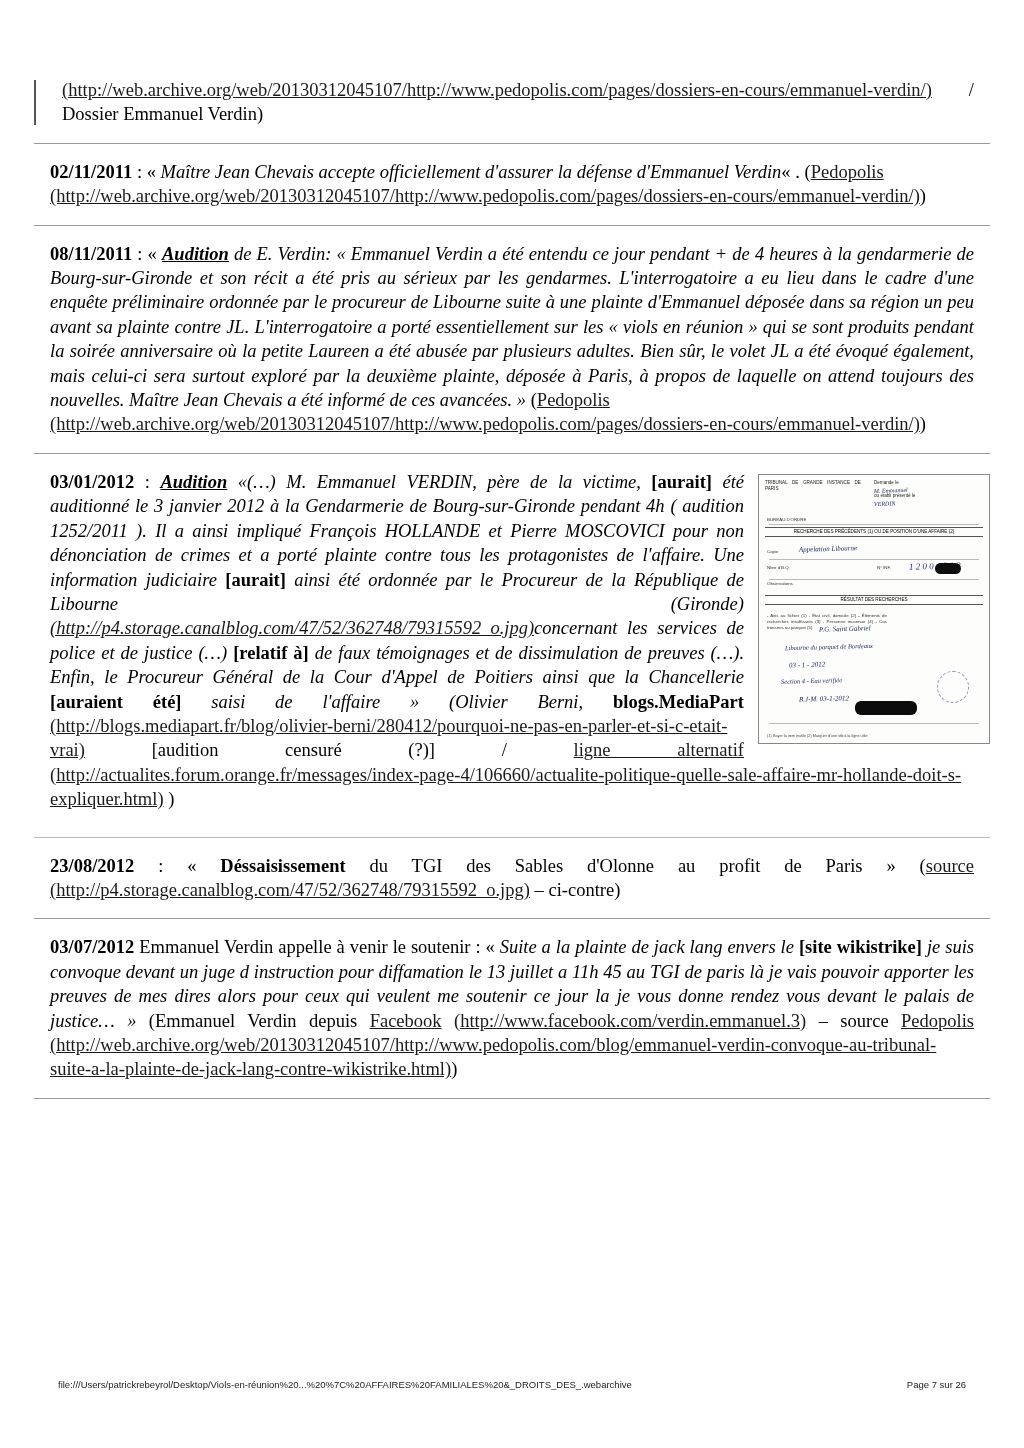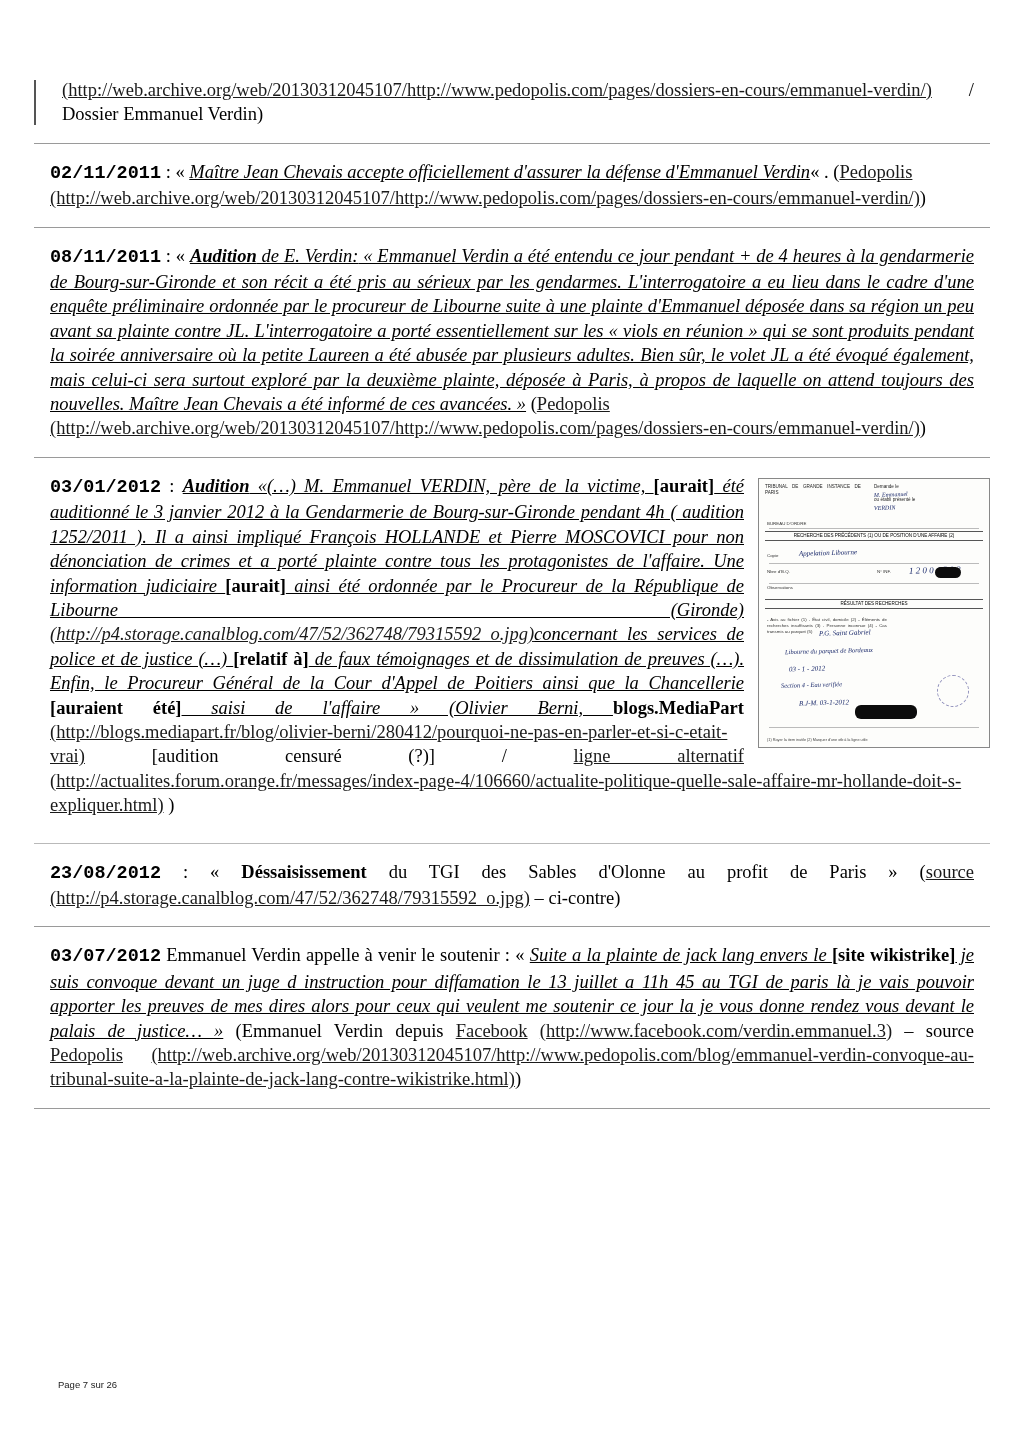--- a/index.html
+++ b/index.html
@@ -63,22 +63,22 @@
   .rule {
     border: 0;
     border-top: 1px solid #9a9a9a;
     margin: 9px 0 9px 0;
   }
   .rule.thin { border-top: 1px solid #b9b9b9; }
 
   .blk { text-align: justify; margin: 0 0 2px 0; }
   .blk p { margin: 16px; }
 
-  .date { font-weight: bold; font-family: Liberation Mono, monospace; }
-  .it { font-style: italic; text-decoration: underline; }
+  .date { font-weight: bold; font-family: Liberation Serif, serif; }
+  .it { font-style: italic; }
   .bi { font-style: italic; font-weight: bold; text-decoration: underline; }
   .b { font-weight: bold; }
   .lnk {
     color: #1a1a1a;
     text-decoration: underline;
     word-break: break-word;
   }
 
   
   .topblk {
@@ -272,16 +272,17 @@
         <span class="lnk">(http://www.facebook.com/verdin.emmanuel.3)</span><span> – </span><span>source</span> <span class="lnk">Pedopolis</span>
         <span class="lnk">(http://web.archive.org/web/20130312045107/http://www.pedopolis.com/blog/emmanuel-verdin-convoque-au-tribunal-suite-a-la-plainte-de-jack-lang-contre-wikistrike.html)</span><span>)</span>
       </p>
     </div>
 
     <hr class="rule">
 
   </div>
 
   <div class="ftr">
+    <div class="ftr-left">file:///Users/patrickrebeyrol/Desktop/Viols-en-réunion%20...%20%7C%20AFFAIRES%20FAMILIALES%20&amp;_DROITS_DES_.webarchive</div>
     <div class="ftr-right">Page 7 sur 26</div>
   </div>
 
 </div>
 
 </body></html>

